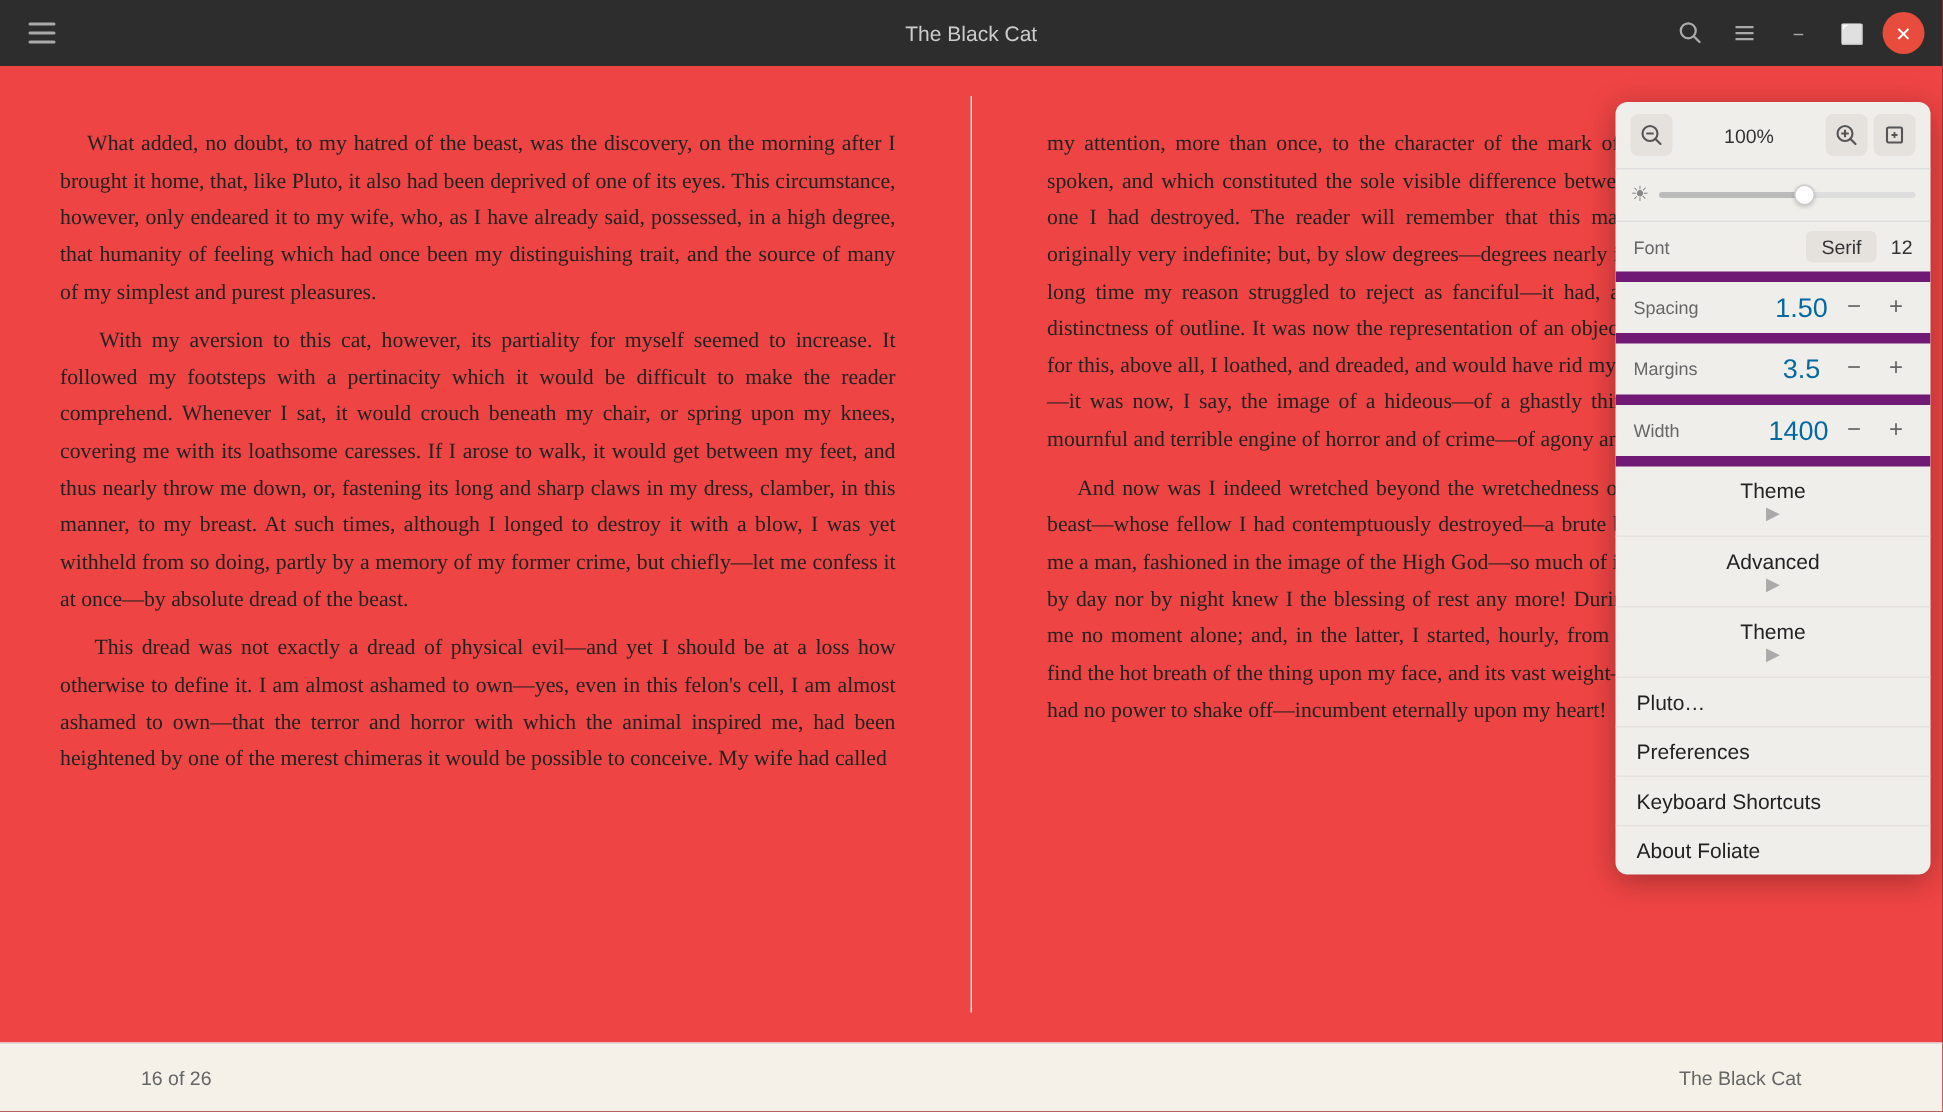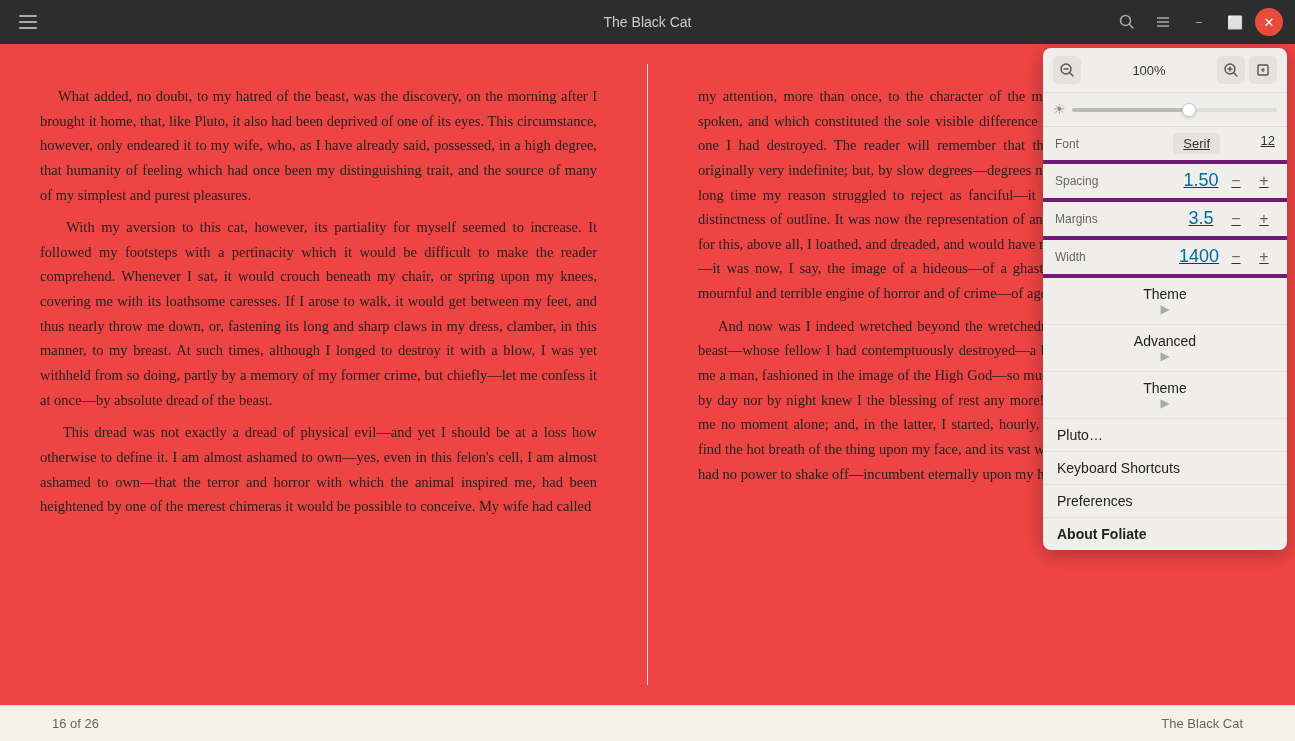--- a/index.html
+++ b/index.html
@@ -110,38 +110,38 @@
       text-align: justify;
     }
 
     .page-divider {
       width: 1px;
       background: #ddd;
       margin: 0 10px;
     }
 
     #book-footer {
-      height: 36px;
+      height: 46px;
       background: #f5f0e8;
       display: flex;
       align-items: center;
       justify-content: space-between;
-      padding: 0 52px;
+      padding: 0 94px;
       border-top: 1px solid #ddd;
       font-family: sans-serif;
       font-size: 13px;
       color: #666;
     }
 
     
     #popup-menu {
       position: absolute;
-      top: 4px;
+      top: 24px;
       right: 8px;
-      width: 244px;
+      width: 210px;
       background: #f0eeeb;
       border-radius: 8px;
       box-shadow: 0 4px 20px rgba(0,0,0,0.3);
       padding: 0;
       z-index: 100;
       overflow: hidden;
     }
 
     
     #zoom-bar {
@@ -222,53 +222,52 @@
       left: 57%;
       transform: translateX(-50%);
       box-shadow: 0 1px 3px rgba(0,0,0,0.2);
     }
 
     
     .settings-row {
       display: flex;
       align-items: center;
       padding: 6px 12px;
-      border-bottom: 4px solid #701a75;
+      border-bottom: 7px solid #701a75;
       font-family: sans-serif;
       font-size: 13px;
     }
 
     .settings-label {
       width: 60px;
       color: #666;
       font-size: 12px;
     }
 
     .settings-value {
       flex: 1;
       display: flex;
+      align-items: center;
       justify-content: flex-end;
       gap: 6px;
-      text-decoration: underline;
     }
 
     .font-display {
       background: #e5e2de;
       padding: 3px 10px;
       border-radius: 4px;
       font-size: 13px;
       color: #333;
     }
 
     .font-size-val {
       font-size: 13px;
       color: #333;
       min-width: 18px;
       text-align: right;
-      margin-left: 31px;
     }
 
     .stepper-btn {
       width: 22px;
       height: 22px;
       background: none;
       border: none;
       cursor: pointer;
       font-size: 16px;
       color: #666;
@@ -307,21 +306,21 @@
     
     .menu-plain {
       display: block;
       padding: 8px 14px;
       font-family: sans-serif;
       font-size: 14px;
       color: #222;
       cursor: pointer;
       border-bottom: 1px solid #e5e2de;
     }
-    .menu-plain:last-child { border-bottom: none; font-weight: bold; }
+    .menu-plain:last-child { border-bottom: none; }
 
     
     .hamburger {
       display: flex;
       flex-direction: column;
       gap: 4px;
       cursor: pointer;
     }
     .hamburger span {
       display: block;
@@ -473,17 +472,17 @@
     <div class="menu-item">
       <span>Advanced</span>
       <span class="menu-item-arrow">▶</span>
     </div>
     <div class="menu-item">
       <span>Theme</span>
       <span class="menu-item-arrow">▶</span>
     </div>
 
     <div class="menu-plain">Pluto…</div>
+    <div class="menu-plain">Preferences</div>
     <div class="menu-plain">Keyboard Shortcuts</div>
-    <div class="menu-plain">Preferences</div>
     <div class="menu-plain">About Foliate</div>
   </div>
 </div>
 
 </body></html>

